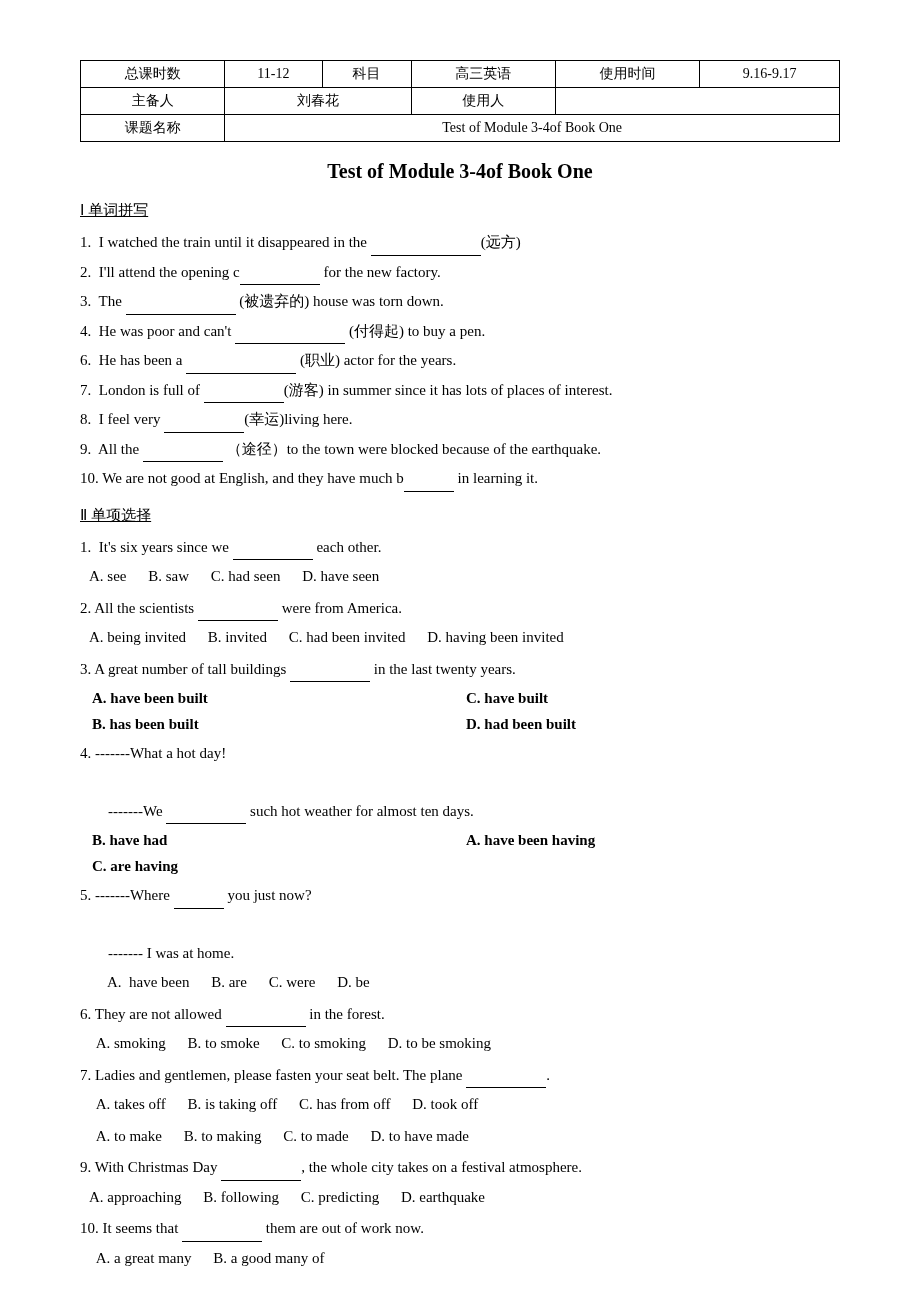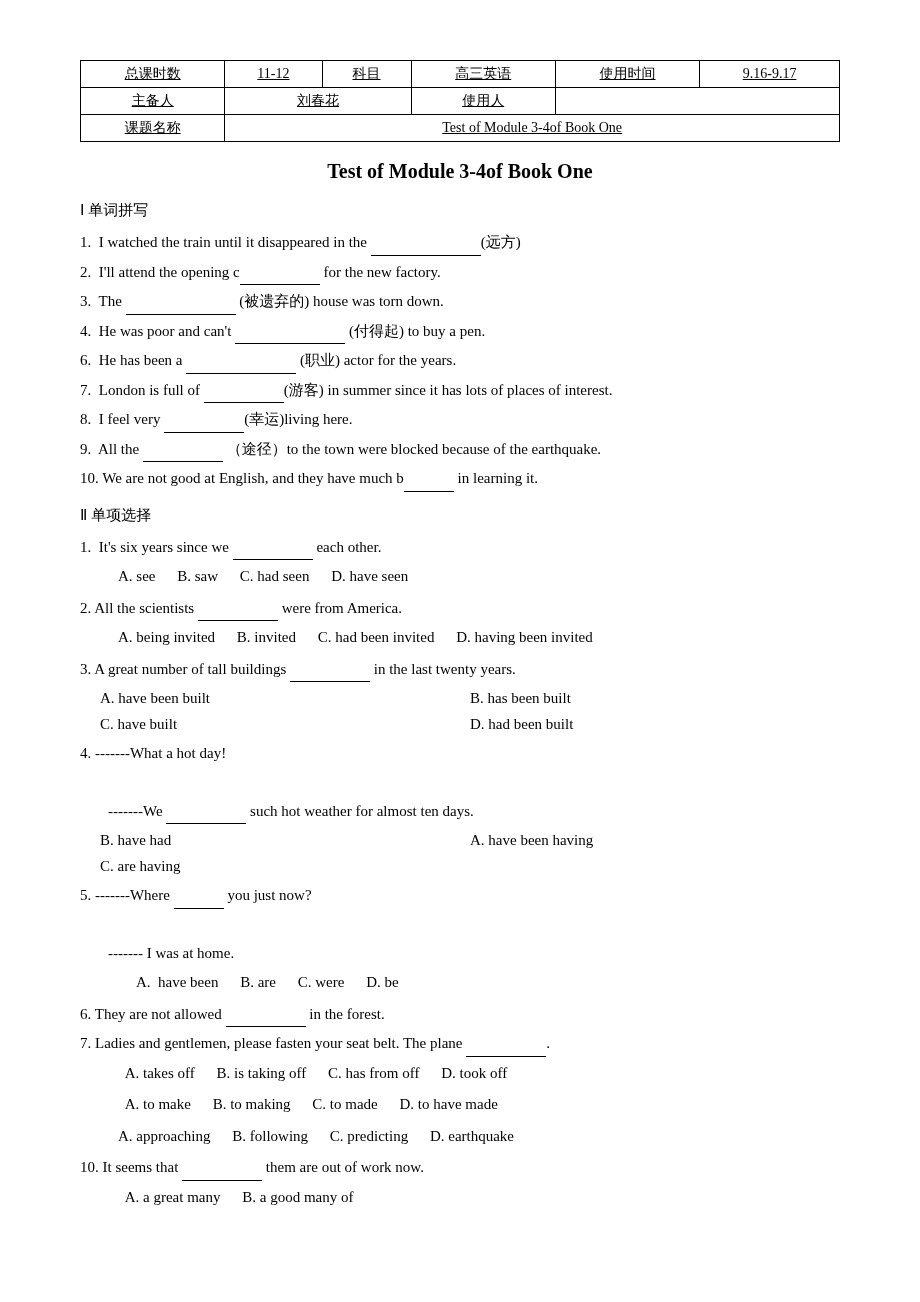--- a/index.html
+++ b/index.html
@@ -13,21 +13,20 @@
       font-size: 15px;
       color: #000;
       width: 920px;
       min-height: 1302px;
       padding: 60px 80px 60px 80px;
     }
     .header-table {
       width: 100%;
       border-collapse: collapse;
       margin-bottom: 18px;
-      text-decoration: underline;
     }
     .header-table td {
       border: 1px solid #000;
       padding: 4px 8px;
       text-align: center;
       font-size: 14px;
     }
     .header-table .wide-cell {
       text-align: center;
     }
@@ -35,41 +34,42 @@
       text-align: center;
       font-size: 20px;
       font-weight: bold;
       margin-bottom: 18px;
     }
     .section-title {
       font-size: 15px;
       font-weight: normal;
       margin-bottom: 10px;
       margin-top: 6px;
+      text-decoration: underline;
     }
     .blank {
       display: inline-block;
       border-bottom: 1px solid #000;
       min-width: 80px;
       vertical-align: bottom;
     }
     .blank-short {
       display: inline-block;
       border-bottom: 1px solid #000;
       min-width: 50px;
       vertical-align: bottom;
     }
     .blank-long {
       display: inline-block;
       border-bottom: 1px solid #000;
       min-width: 110px;
       vertical-align: bottom;
     }
     .options-row {
-      margin-left: 38px;
+      margin-left: 9px;
       line-height: 1.7;
       margin-bottom: 6px;
     }
     .opt-item {
       margin-right: 18px;
       display: inline;
     }
     p {
       line-height: 1.7;
       margin-bottom: 4px;
@@ -78,23 +78,24 @@
       margin-top: 14px;
     }
     .dialog-line {
       margin-left: 28px;
       line-height: 1.7;
       margin-top: 32px;
     }
     .two-col-options {
       display: grid;
       grid-template-columns: 1fr 1fr;
-      margin-left: 20px;
+      margin-left: 12px;
       margin-bottom: 4px;
       line-height: 1.7;
+      font-weight: bold;
     }
   </style>
 </head>
 <body>
 
 <table class="header-table">
   <tbody>
       <tr>
     <td>总课时数</td>
     <td>11-12</td>
@@ -147,22 +148,22 @@
   <p class="options-row">
     <span class="opt-item">A. being invited</span>
     <span class="opt-item">B. invited</span>
     <span class="opt-item">C. had been invited</span>
     <span class="opt-item">D. having been invited</span>
   </p>
 
   <p>3. A great number of tall buildings <span class="blank"></span> in the last twenty years.</p>
   <div class="two-col-options">
     <span>A. have been built</span>
+    <span>C. have built</span>
     <span>B. has been built</span>
-    <span>C. have built</span>
     <span>D. had been built</span>
   </div>
 
   <p>4. -------What a hot day!</p>
   <p class="dialog-line">-------We <span class="blank"></span> such hot weather for almost ten days.</p>
   <div class="two-col-options">
     <span>B. have had</span>
     <span>A. have been having</span>
     <span>C. are having</span>
   </div>
@@ -171,38 +172,46 @@
   <p class="dialog-line">------- I was at home.</p>
   <p class="options-row">
     &nbsp;&nbsp;&nbsp;&nbsp;
     <span class="opt-item">A.&nbsp; have been</span>
     <span class="opt-item">B. are</span>
     <span class="opt-item">C. were</span>
     <span class="opt-item">D. be</span>
   </p>
 
   <p>6. They are not allowed <span class="blank"></span> in the forest.</p>
+  <p class="options-row">
+    &nbsp;
+    <span class="opt-item">A. smoking</span>
+    <span class="opt-item">B. to smoke</span>
+    <span class="opt-item">C. to smoking</span>
+    <span class="opt-item">D. to be smoking</span>
+  </p>
 
   <p>7. Ladies and gentlemen, please fasten your seat belt. The plane <span class="blank"></span>.</p>
   <p class="options-row">
     &nbsp;
     <span class="opt-item">A. takes off</span>
     <span class="opt-item">B. is taking off</span>
     <span class="opt-item">C. has from off</span>
     <span class="opt-item">D. took off</span>
   </p>
 
   <p class="options-row">
     &nbsp;
     <span class="opt-item">A. to make</span>
     <span class="opt-item">B. to making</span>
     <span class="opt-item">C. to made</span>
     <span class="opt-item">D. to have made</span>
   </p>
 
+  <p>9. With Christmas Day <span class="blank"></span>, the whole city takes on a festival atmosphere.</p>
   <p class="options-row">
     <span class="opt-item">A. approaching</span>
     <span class="opt-item">B. following</span>
     <span class="opt-item">C. predicting</span>
     <span class="opt-item">D. earthquake</span>
   </p>
 
   <p>10. It seems that <span class="blank"></span> them are out of work now.</p>
   <p class="options-row">
     &nbsp;

